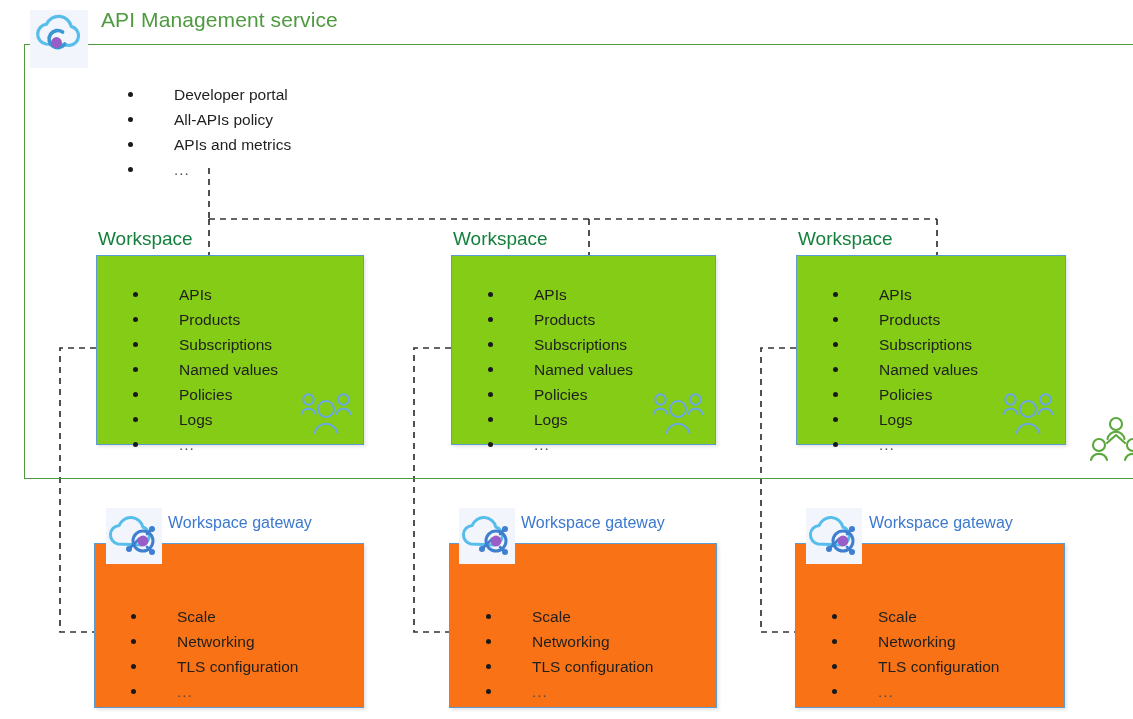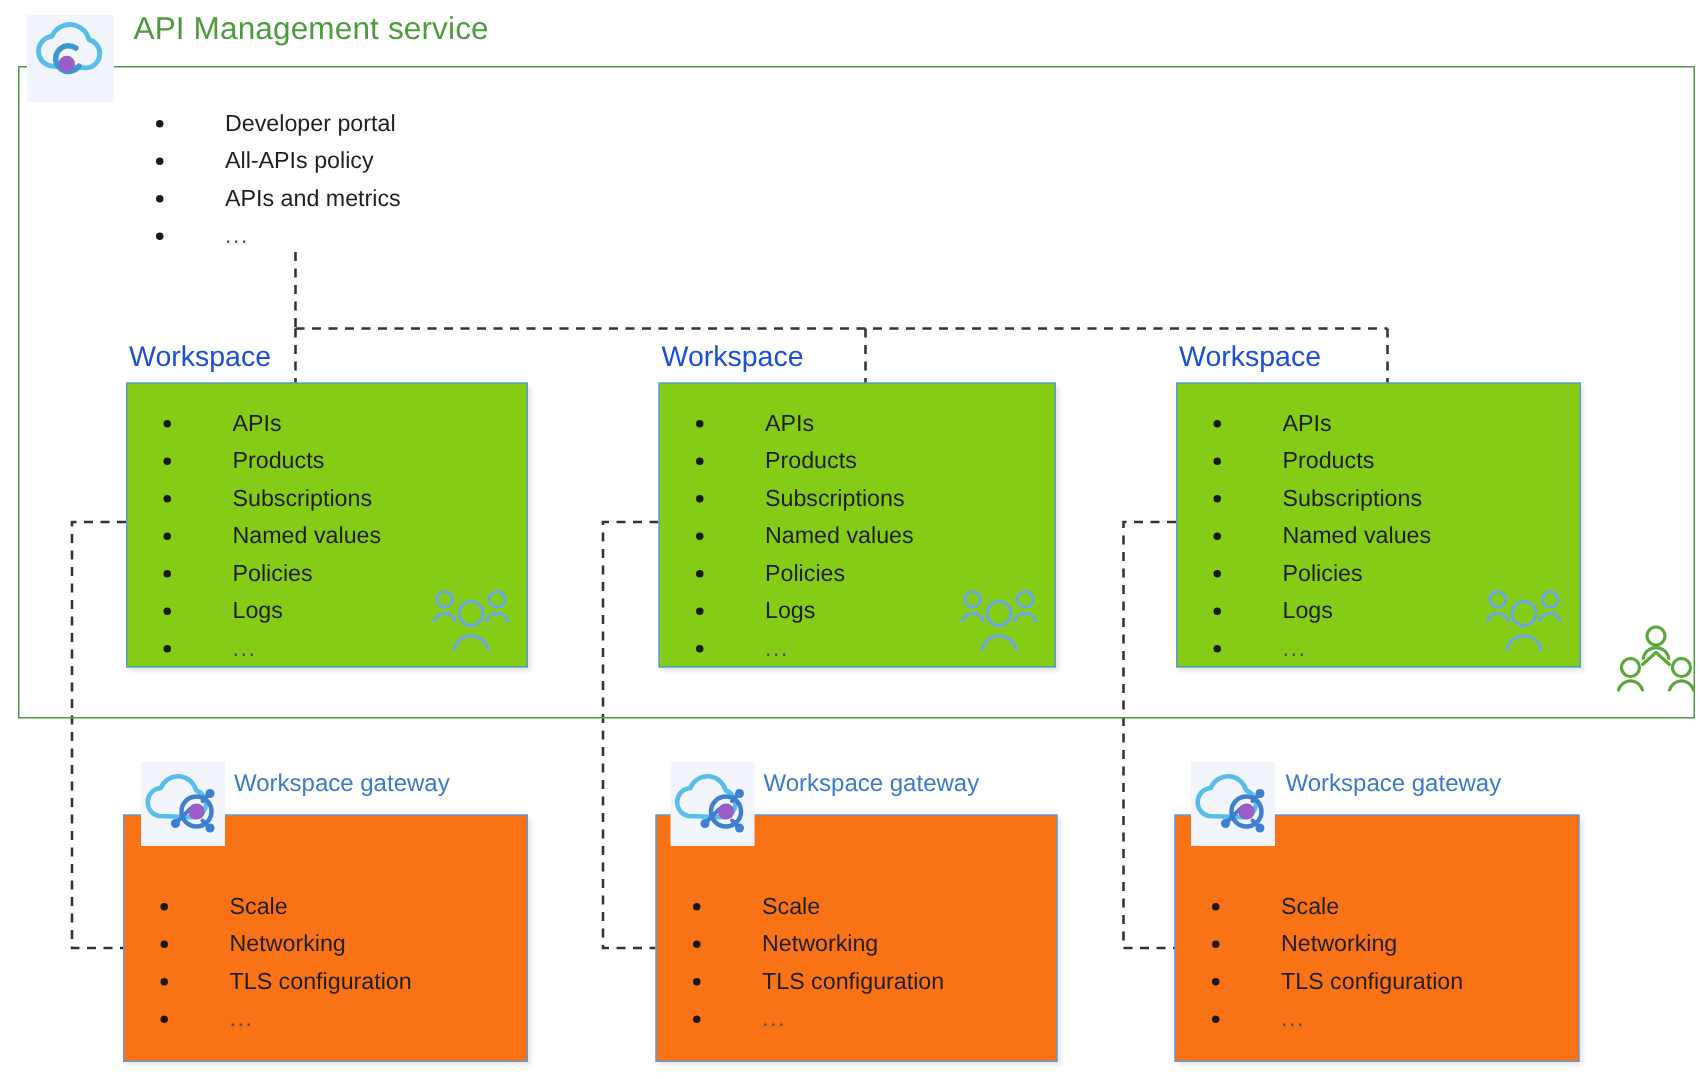--- a/index.html
+++ b/index.html
@@ -3,21 +3,21 @@
 <meta charset="utf-8">
 <style>
   html,body{margin:0;padding:0;}
   body{
     width:1133px;height:719px;
     background:#ffffff;
     font-family:"Liberation Sans","DejaVu Sans",sans-serif;
     overflow:hidden;
     position:relative;
   }
-  #stage{position:absolute;left:4px;top:0;width:952px;height:719px;}
+  #stage{position:absolute;left:16px;top:0;width:952px;height:719px;}
 
   
   #wires{position:absolute;left:0;top:0;width:1133px;height:719px;z-index:1;}
 
   
   .apim-box{
     position:absolute;left:8px;top:44px;width:1118px;height:435px;
     border:1.5px solid #4e9a3f;
     background:transparent;
     box-sizing:border-box;
@@ -30,33 +30,33 @@
   }
   .apim-icon{
     position:absolute;left:14px;top:10px;width:58px;height:58px;
     background:#f2f6fc;z-index:6;
   }
   .apim-list{
     position:absolute;left:90px;top:70px;z-index:5;
   }
 
   
-  .blist{list-style:none;margin:0;padding:0;font-size:15.5px;color:#1f1f1f;}
+  .blist{list-style:none;margin:12px;padding:0;font-size:15.5px;color:#1f1f1f;}
   .blist li{
     position:relative;padding-left:56px;line-height:25px;white-space:nowrap;
   }
   .blist li::before{
     content:"";position:absolute;left:10px;top:10px;
     width:5px;height:5px;border-radius:50%;background:#1a1a1a;
   }
   .blist li.dots{color:#4d4d4d;letter-spacing:1px;}
 
   
   .ws-title{
-    position:absolute;font-size:19px;color:#1d4ed8;white-space:nowrap;z-index:5;
+    position:absolute;font-size:19px;color:#15803d;white-space:nowrap;z-index:5;
   }
   .ws-box{
     position:absolute;border:1.2px solid #5b9bd5;background:#84cc16;
     box-sizing:border-box;z-index:3;
     box-shadow:2px 2px 3px rgba(0,0,0,.10);
   }
   .ws-list{position:absolute;left:14px;top:14px;}
   .people{position:absolute;right:10px;bottom:8px;width:54px;height:44px;}
 
   

